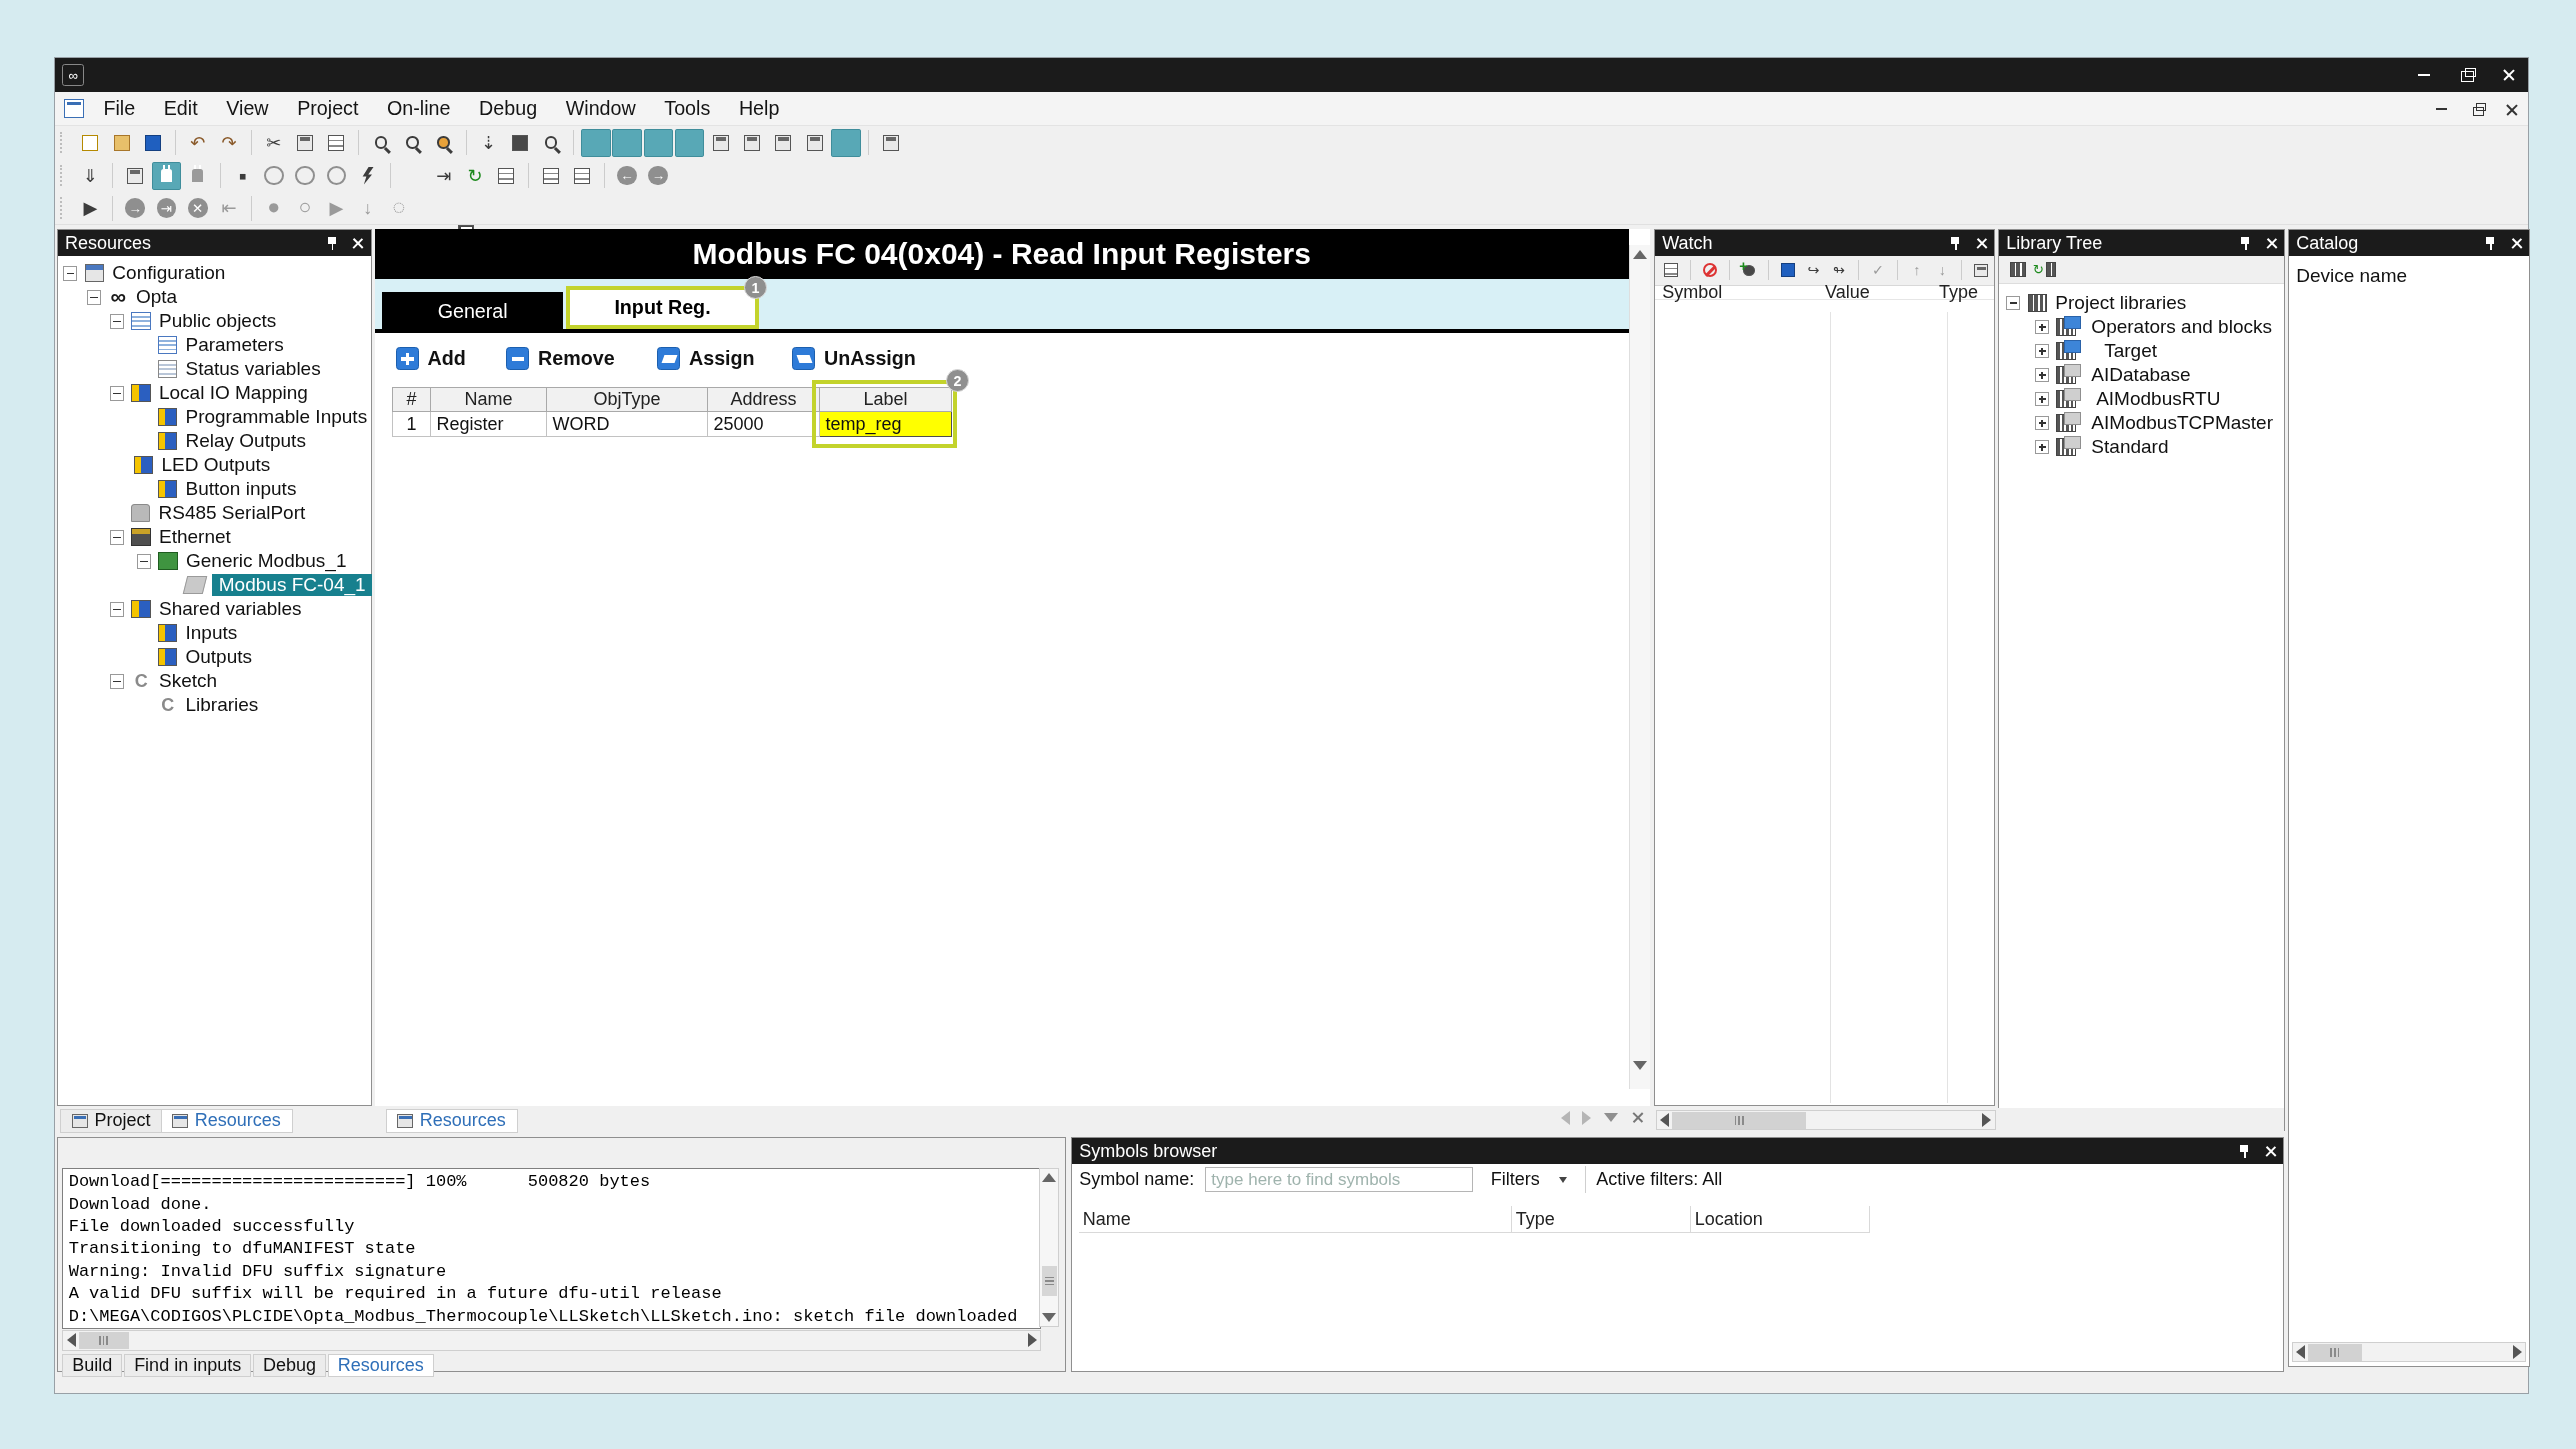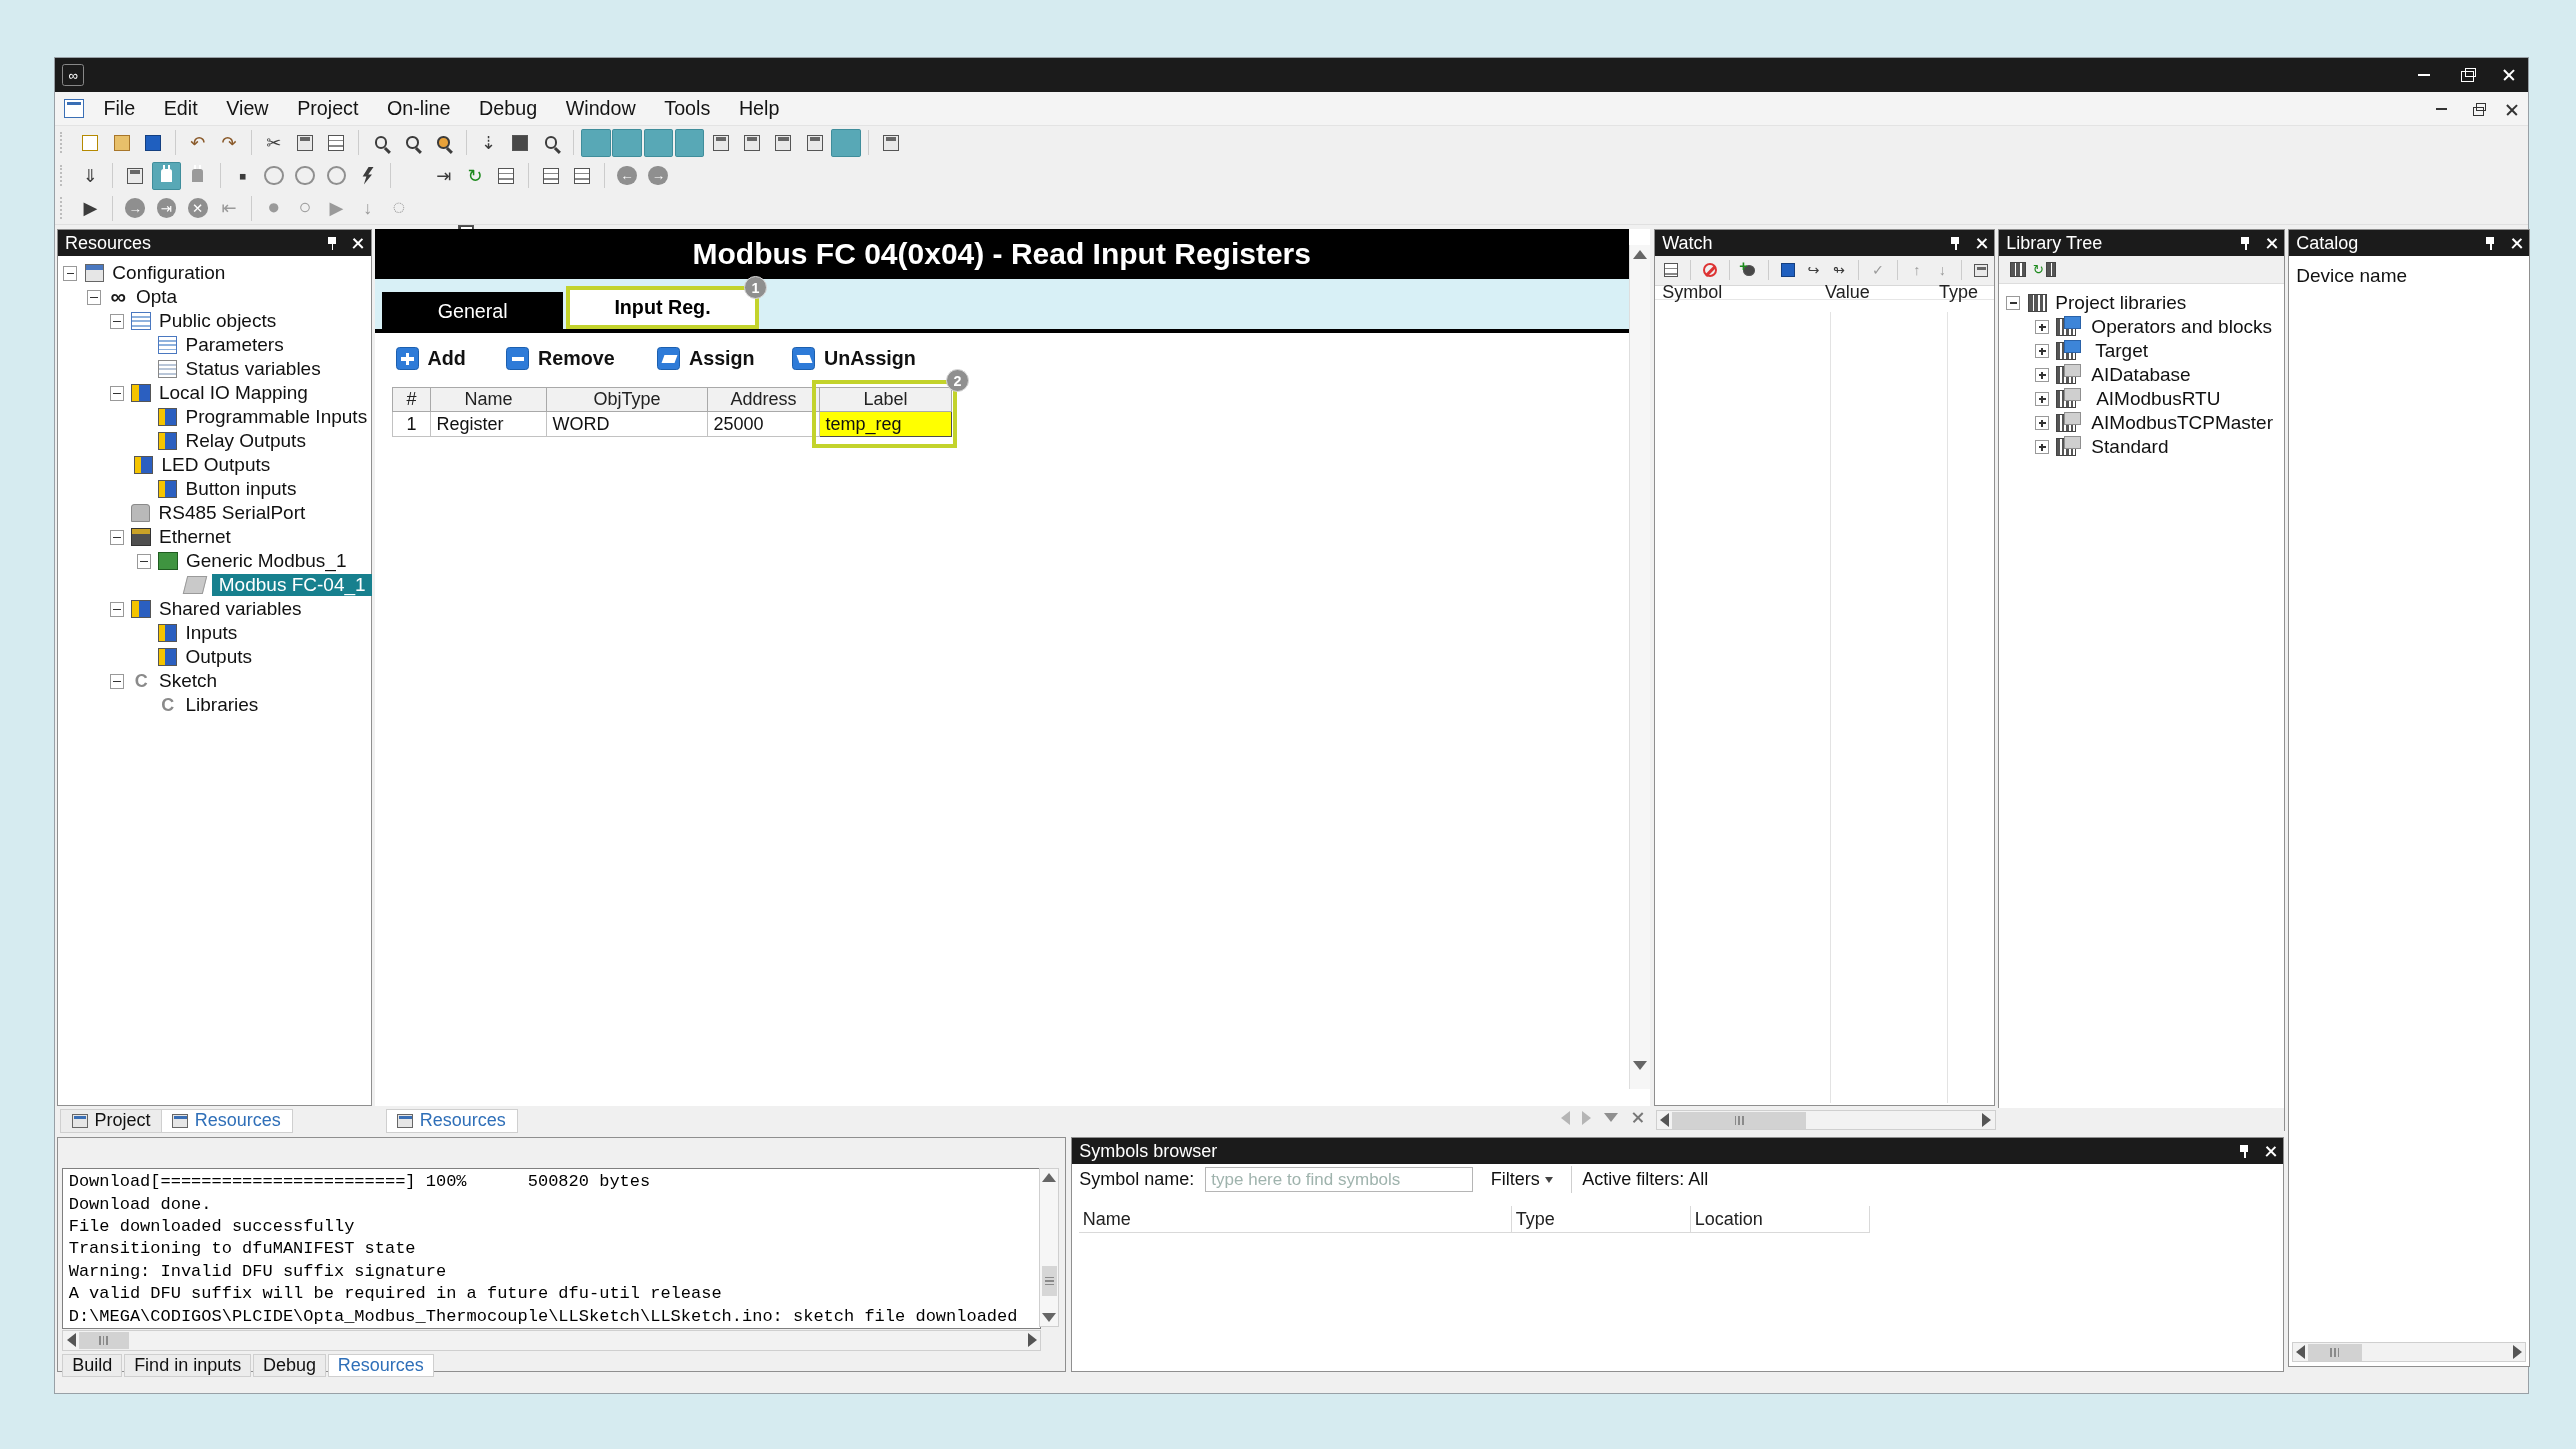--- a/index.html
+++ b/index.html
@@ -135,21 +135,21 @@
 .gplus{position:absolute;left:1.8px;top:0.9px;color:#1d8a1d;font-weight:bold;font-size:14.3px;line-height:1}
 
 .olog{position:absolute;left:4.5px;top:29.5px;width:979px;height:161px;border:0.9px solid #7f7f7f;background:#fff;font-family:"Liberation Mono","DejaVu Sans Mono",monospace;font-size:17px;line-height:22.4px;white-space:pre;padding:2.7px 25px 0 5.4px;overflow:hidden}
 .otabs{position:absolute;left:4.5px;top:216px;display:flex;gap:1.8px}
 .otab{height:23px;display:flex;align-items:center;padding:0 9px;font-size:18px;background:#ececec;border:0.9px solid #cfcfcf;color:#111}
 .otab.act{background:#fff;color:#2f6fb8}
 
 .symrow{position:absolute;left:7.2px;top:28px;display:flex;align-items:center;font-size:18px;color:#111;gap:10.7px}
 .sym-input{width:268px;height:25px;border:0.9px solid #b5b5b5;font-size:17px;padding:0 5.4px;color:#333;font-family:"Liberation Sans",sans-serif}
 .sym-input::placeholder{color:#9fb3ad}
-.filters-btn{display:flex;align-items:center;gap:5px;padding:0 7.2px;height:25px}
+.filters-btn{display:flex;align-items:center;gap:19px;padding:0 7.2px;height:25px}
 .vline{width:0.9px;height:27px;background:#cfcfcf}
 .shead{position:absolute;left:7.2px;top:68px;display:flex;font-size:18px;color:#222}
 .shcell{border-right:0.9px solid #d9d9d9;border-bottom:0.9px solid #d9d9d9;height:27px;display:flex;align-items:center;padding-left:3.6px}
 
 .statusbar{position:absolute;left:0;right:0;top:1315px;height:22.4px;background:#f0f0f0;border-top:0.9px solid #dcdcdc;font-size:18px;color:#111;display:flex;align-items:center;padding-left:7.2px}
 .sblocks{position:absolute;right:1.8px;top:0;height:22.4px;display:flex;gap:7.2px}
 .sblock{width:179px;display:flex;align-items:center;justify-content:center;font-weight:bold;font-size:19px}
 .sb-edit{background:#efefef;border:0.9px solid #d5d5d5;color:#000}
 .sb-nocode{background:#7aa9ec;color:#000}
 .sb-conn{background:#0e8a16;color:#ffffc8}
@@ -604,21 +604,21 @@
           <span>Project libraries</span>
         </div>
       <div class="trow" style="padding-left:36px">
           <span class="exp plus"></span>
           <span class="ticon ic-fb"></span>
           <span style="margin-left:7.2px">Operators and blocks</span>
         </div>
       <div class="trow" style="padding-left:36px">
           <span class="exp plus"></span>
           <span class="ticon ic-fb"></span>
-          <span style="margin-left:11px">Target</span>
+          <span style="margin-left:20px">Target</span>
         </div>
       <div class="trow" style="padding-left:36px">
           <span class="exp plus"></span>
           <span class="ticon ic-fg"></span>
           <span style="margin-left:7.2px">AIDatabase</span>
         </div>
       <div class="trow" style="padding-left:36px">
           <span class="exp plus"></span>
           <span class="ticon ic-fg"></span>
           <span style="margin-left:12px">AIModbusRTU</span>

